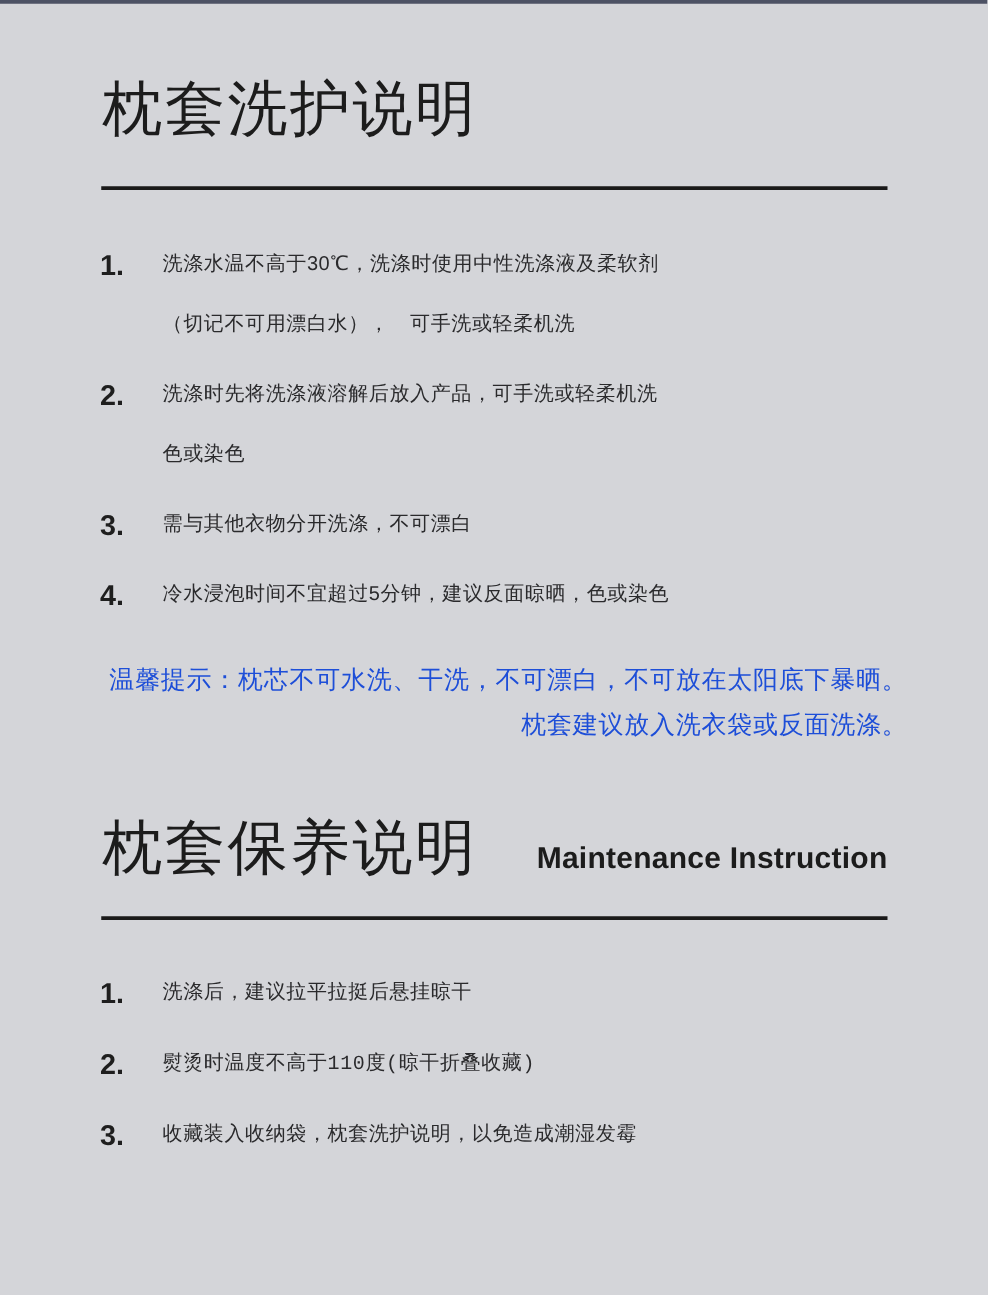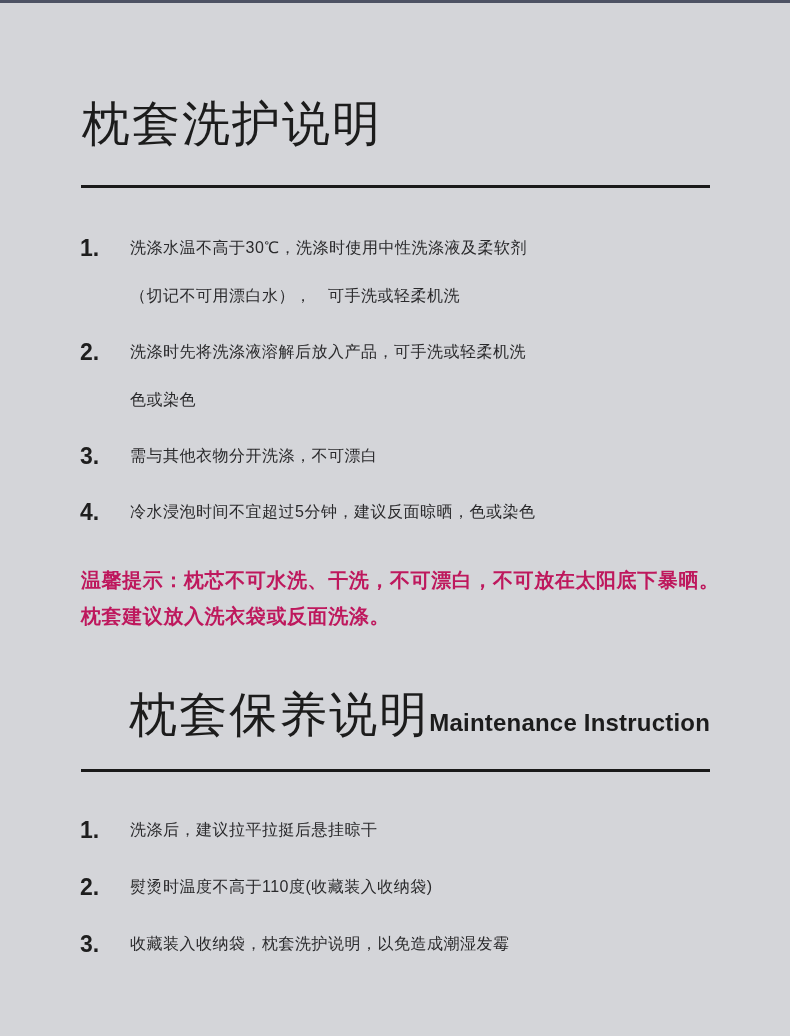--- a/index.html
+++ b/index.html
@@ -16,32 +16,32 @@
   }
   .top-bar {
     width: 790px;
     height: 3px;
     background: #4d5264;
   }
   .content {
     padding: 0 80px;
   }
   .section-title {
-    margin: 96px 0 0 2px;
+    margin: 60px 0 0 2px;
     font-size: 48px;
     font-weight: 200;
     letter-spacing: 2px;
     line-height: 1.05;
     color: #1c1c1c;
   }
   .title-row {
     margin-top: 56px;
     display: flex;
     align-items: flex-end;
-    justify-content: flex-end;
+    justify-content: space-between;
   }
   .title-row .section-title {
     margin: 0 0 0 2px;
   }
   .subtitle-en {
     font-size: 24px;
     font-weight: 700;
     color: #1c1c1c;
     padding-bottom: 4px;
     letter-spacing: 0.2px;
@@ -84,31 +84,33 @@
     margin-top: 38px;
   }
   ol.list-2 li {
     margin-bottom: 17px;
   }
   ol.list-2 .item-num {
     line-height: 40px;
   }
   ol.list-2 .item-text {
     line-height: 40px;
+    font-family: Liberation Mono, monospace;
   }
   .tip-note {
     margin-top: 26px;
     margin-left: 1px;
     font-size: 20px;
-    font-weight: 700;
+    font-weight: 400;
     line-height: 36px;
     white-space: pre-line;
-    color: #be185d;
+    color: #1d4ed8;
     width: 645px;
     letter-spacing: 0.6px;
+    text-align: right;
   }
 </style>
 </head>
 <body>
 
 <div class="top-bar"></div>
 
 <div class="content">
 
   <h1 class="section-title">枕套洗护说明</h1>
@@ -146,21 +148,21 @@
 
   <div class="rule rule-2"></div>
 
   <ol class="care-list list-2">
     <li>
       <span class="item-num">1.</span>
       <span class="item-text">洗涤后，建议拉平拉挺后悬挂晾干</span>
     </li>
     <li>
       <span class="item-num">2.</span>
-      <span class="item-text">熨烫时温度不高于110度(收藏装入收纳袋)</span>
+      <span class="item-text">熨烫时温度不高于110度(晾干折叠收藏)</span>
     </li>
     <li>
       <span class="item-num">3.</span>
       <span class="item-text">收藏装入收纳袋，枕套洗护说明，以免造成潮湿发霉</span>
     </li>
   </ol>
 
 </div>
 
 </body></html>

